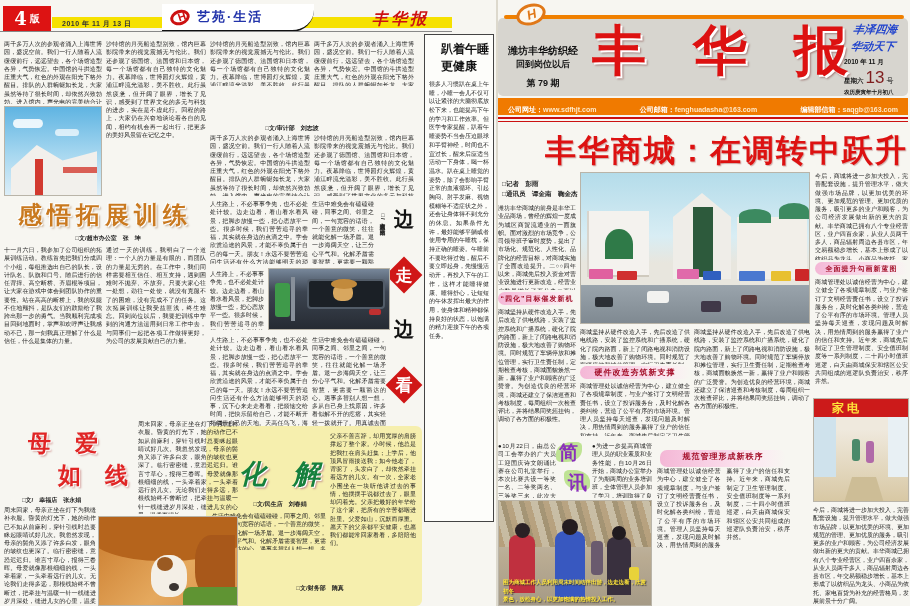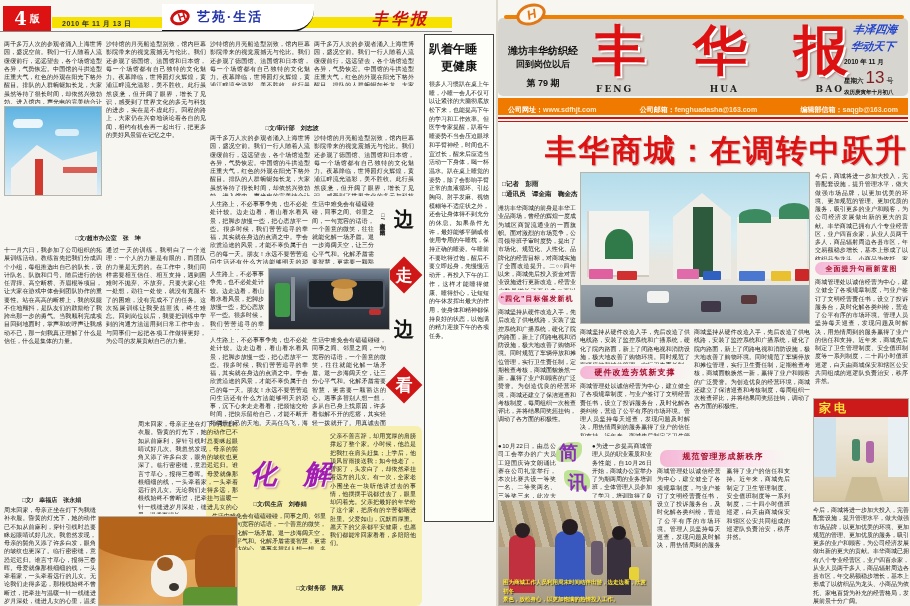--- a/index.html
+++ b/index.html
@@ -46,20 +46,21 @@
     <div style="position:absolute;left:30px;top:52px;width:8px;height:38px;background:#d23a30"></div>
     <div style="position:absolute;left:58px;top:60px;width:34px;height:6px;background:#d23a30;opacity:.8"></div>
   </div>
   <div class="t" style="left:106px;top:40px;width:100px;height:156px">沙特馆的月亮船造型别致，馆内巨幕影院带来的视觉震撼无与伦比。我们还参观了德国馆、法国馆和日本馆，每一个场馆都有自己独特的文化魅力。夜幕降临，世博园灯火辉煌，黄浦江畔流光溢彩，美不胜收。此行虽然疲惫，但开阔了眼界，增长了见识，感受到了世界文化的多元与科技的进步，实在是不虚此行。回程的路上，大家仍在兴奋地谈论着各自的见闻，相约有机会再一起出行，把更多的美好风景留在记忆之中。</div>
   <div class="t" style="left:210px;top:40px;width:100px;height:46px">沙特馆的月亮船造型别致，馆内巨幕影院带来的视觉震撼无与伦比。我们还参观了德国馆、法国馆和日本馆，每一个场馆都有自己独特的文化魅力。夜幕降临，世博园灯火辉煌，黄浦江畔流光溢彩，美不胜收。此行虽然疲惫，但开阔了眼界，增长了见识，感受到了世界文化的多元与科技的进步，实在是不虚此行。回程的路上，大家仍在兴奋地谈论着各自的见闻，相约有机会再一起出行，把更多的美好风景留在记忆之中。</div>
   <div class="t" style="left:314px;top:40px;width:100px;height:46px">两千多万人次的参观者涌入上海世博园，盛况空前。我们一行人随着人流缓缓前行，远远望去，各个场馆造型各异，气势恢宏。中国馆的斗拱造型庄重大气，红色的外观在阳光下格外醒目。排队的人群蜿蜒如长龙，大家虽然等待了很长时间，却依然兴致勃勃。进入馆内，声光电的完美结合让人仿佛置身于一幅流动的画卷之中，清明上河图的动态演绎更是令人叹为观止，灯光变幻之间，仿佛穿越了千年的时光，回到了繁华的汴梁城头。</div>
   <div class="byl" style="left:226px;top:124px;width:132px;text-align:center">□文/审计部　刘志波</div>
   <div class="t" style="left:210px;top:134px;width:100px;height:62px">两千多万人次的参观者涌入上海世博园，盛况空前。我们一行人随着人流缓缓前行，远远望去，各个场馆造型各异，气势恢宏。中国馆的斗拱造型庄重大气，红色的外观在阳光下格外醒目。排队的人群蜿蜒如长龙，大家虽然等待了很长时间，却依然兴致勃勃。进入馆内，声光电的完美结合让人仿佛置身于一幅流动的画卷之中，清明上河图的动态演绎更是令人叹为观止，灯光变幻之间，仿佛穿越了千年的时光，回到了繁华的汴梁城头。</div>
   <div class="t" style="left:314px;top:134px;width:100px;height:62px">沙特馆的月亮船造型别致，馆内巨幕影院带来的视觉震撼无与伦比。我们还参观了德国馆、法国馆和日本馆，每一个场馆都有自己独特的文化魅力。夜幕降临，世博园灯火辉煌，黄浦江畔流光溢彩，美不胜收。此行虽然疲惫，但开阔了眼界，增长了见识，感受到了世界文化的多元与科技的进步，实在是不虚此行。回程的路上，大家仍在兴奋地谈论着各自的见闻，相约有机会再一起出行，把更多的美好风景留在记忆之中。</div>
 
+  <div class="abs serif" style="left:16px;top:200px;width:178px;height:30px;font-size:24px;font-weight:bold;color:#c9791f;letter-spacing:5px;line-height:30px;text-align:center;text-shadow:1px 1px 0 #fff,-1px -1px 0 #fff,2px 2px 2px rgba(120,60,0,.4)">感悟拓展训练</div>
   <div class="byl" style="left:44px;top:234px;width:128px;text-align:center">□文/超市办公室　张　坤</div>
   <div class="t" style="left:4px;top:246px;width:98px;height:174px">十一月六日，我参加了公司组织的拓展训练活动。教练首先把我们分成四个小组，每组推选出自己的队长，设计队名、队旗和口号。随后进行的信任背摔、高空断桥、齐眉棍等项目，让大家在游戏中体会到团队协作的重要性。站在高高的断桥上，我的双腿不住地颤抖，是队友们的鼓励给了我跨出那一步的勇气。当我顺利完成项目回到地面时，掌声和欢呼声让我感动不已，那一刻我真正理解了什么是信任，什么是集体的力量。</div>
   <div class="t" style="left:106px;top:246px;width:100px;height:174px">通过一天的训练，我明白了一个道理：一个人的力量是有限的，而团队的力量是无穷的。在工作中，我们同样需要相互信任、相互支持，遇到困难时不抛弃、不放弃。只要大家心往一处想，劲往一处使，就没有克服不了的困难，没有完成不了的任务。这次拓展训练让我受益匪浅，终生难忘。回到岗位以后，我要把训练中学到的沟通方法运用到日常工作中去，与同事们一起把各项工作做得更好，为公司的发展贡献自己的力量。</div>
 
   <div class="t" style="left:210px;top:200px;width:98px;height:64px">人生路上，不必事事争先，也不必处处计较。边走边看，看山看水看风景，把脚步放慢一些，把心态放平一些。很多时候，我们苦苦追寻的幸福，其实就在身边的点滴之中。学会欣赏沿途的风景，才能不辜负属于自己的每一天。朋友！永远不要苦苦追问生活还有什么方法能够明天的琐事，沉下心来走走看看，把烦恼交给时间，把快乐留给自己，才能不断开拓属于自己的天地。天高任鸟飞，海阔凭鱼跃，让我们且走且看。</div>
   <div class="t" style="left:312px;top:200px;width:62px;height:64px">生活中难免会有磕磕碰碰，同事之间、邻里之间，一句宽容的话语，一个善意的微笑，往往就能化解一场矛盾。退一步海阔天空，让三分心平气和。化解矛盾需要智慧，更需要一颗豁达的心。遇事多替别人想一想，多从自己身上找原因，许多看似解不开的疙瘩，其实轻轻一拨就开了。用真诚去面对，用微笑去沟通，冰雪也会消融，坚冰也会化开，生活自然就多了一份和谐与温暖，日子也就过得舒心顺意了。</div>
   <div class="byl" style="left:377px;top:212px;width:10px;height:130px;writing-mode:vertical-rl;font-size:5.5px;white-space:normal">□文/直销店　王丽洁</div>
   <div class="abs" style="left:389px;top:204px;width:30px;height:196px;display:flex;flex-direction:column;align-items:center;justify-content:space-between;padding:2px 0">
     <span class="serif" style="font-size:20px;font-weight:bold;color:#111">边</span>
     <span style="width:26px;height:26px;background:#d01717;transform:rotate(45deg);display:flex;align-items:center;justify-content:center">
@@ -76,40 +77,42 @@
     <div style="position:absolute;left:22px;top:8px;width:4px;height:44px;background:#88909a"></div>
     <div style="position:absolute;left:38px;top:10px;width:78px;height:30px;background:#1b2026;border:2px solid #525c68;border-radius:4px"></div>
     <div style="position:absolute;left:64px;top:14px;width:20px;height:18px;background:#d8a75f;border-radius:50% 50% 40% 40%"></div>
     <div style="position:absolute;left:62px;top:10px;width:26px;height:10px;background:#c28a3c;border-radius:50%"></div>
     <div style="position:absolute;left:100px;top:40px;width:12px;height:6px;background:#c03030;border-radius:2px"></div>
   </div>
   <div class="t" style="left:210px;top:336px;width:98px;height:90px">人生路上，不必事事争先，也不必处处计较。边走边看，看山看水看风景，把脚步放慢一些，把心态放平一些。很多时候，我们苦苦追寻的幸福，其实就在身边的点滴之中。学会欣赏沿途的风景，才能不辜负属于自己的每一天。朋友！永远不要苦苦追问生活还有什么方法能够明天的琐事，沉下心来走走看看，把烦恼交给时间，把快乐留给自己，才能不断开拓属于自己的天地。天高任鸟飞，海阔凭鱼跃，让我们且走且看。</div>
   <div class="t" style="left:312px;top:336px;width:74px;height:90px">生活中难免会有磕磕碰碰，同事之间、邻里之间，一句宽容的话语，一个善意的微笑，往往就能化解一场矛盾。退一步海阔天空，让三分心平气和。化解矛盾需要智慧，更需要一颗豁达的心。遇事多替别人想一想，多从自己身上找原因，许多看似解不开的疙瘩，其实轻轻一拨就开了。用真诚去面对，用微笑去沟通，冰雪也会消融，坚冰也会化开，生活自然就多了一份和谐与温暖，日子也就过得舒心顺意了。</div>
 
   <div class="abs" style="left:206px;top:426px;width:216px;height:180px;background:#f6efae;border-radius:6px"></div>
-  <div class="abs serif" style="left:240px;top:452px;width:100px;height:44px;font-size:27px;font-weight:bold;color:#a21caf;font-style:italic;line-height:44px;text-align:center;text-shadow:1px 1px 0 #fff,2px 2px 2px rgba(120,0,90,.4)">化　解</div>
+  <div class="abs serif" style="left:220px;top:452px;width:100px;height:44px;font-size:27px;font-weight:bold;color:#15803d;font-style:italic;line-height:44px;text-align:right;text-shadow:1px 1px 0 #fff,2px 2px 2px rgba(120,0,90,.4)">化　解</div>
   <div class="byl" style="left:224px;top:500px;width:112px;text-align:center">□文/民生店　刘春娟</div>
   <div class="t" style="left:330px;top:432px;width:86px;height:116px">父亲不善言辞，却用宽厚的肩膀撑起了整个家。小时候，他总是把我扛在肩头赶集；上学后，他顶风冒雨接送我；如今他老了，背驼了，头发白了，却依然牵挂着远方的儿女。有一次，全家老小围坐在一块听他讲过去的事情，他摆摆手说都过去了，眼里却闪着光。父亲把最好的年华给了这个家，把所有的辛苦都咽进肚里。父爱如山，沉默而厚重。愿天下的父亲都平安健康，也愿我们都能常回家看看，多陪陪他们。</div>
   <div class="t" style="left:212px;top:512px;width:114px;height:38px">生活中难免会有磕磕碰碰，同事之间、邻里之间，一句宽容的话语，一个善意的微笑，往往就能化解一场矛盾。退一步海阔天空，让三分心平气和。化解矛盾需要智慧，更需要一颗豁达的心。遇事多替别人想一想，多从自己身上找原因，许多看似解不开的疙瘩，其实轻轻一拨就开了。用真诚去面对，用微笑去沟通，冰雪也会消融，坚冰也会化开，生活自然就多了一份和谐与温暖，日子也就过得舒心顺意了。</div>
   <div class="byl" style="left:262px;top:584px;width:116px;text-align:center">□文/财务部　隋真</div>
 
+  <div class="abs serif" style="left:28px;top:428px;font-size:23px;font-weight:bold;color:#e02525;letter-spacing:8px;text-shadow:1px 1px 0 #fff,2px 2px 2px rgba(150,0,0,.35)">母 爱</div>
+  <div class="abs serif" style="left:58px;top:460px;font-size:23px;font-weight:bold;color:#e02525;letter-spacing:8px;text-shadow:1px 1px 0 #fff,2px 2px 2px rgba(150,0,0,.35)">如 线</div>
   <div class="byl" style="left:22px;top:496px;width:120px">□文/　幸福店　张永娟</div>
   <div class="t" style="left:138px;top:420px;width:100px;height:94px">周末回家，母亲正坐在灯下为我缝补衣服。昏黄的灯光下，她的动作已不如从前麻利，穿针引线时总要眯起眼睛试好几次。我忽然发现，母亲的鬓角又添了许多白发，眼角的皱纹也更深了。临行密密缝，意恐迟迟归。谁言寸草心，报得三春晖。母爱就像那根细细的线，一头牵着家，一头牵着远行的儿女。无论我们走得多远，那根线始终不曾断过，把牵挂与温暖一针一线缝进岁月深处，缝进儿女的心里，温柔而绵长。</div>
   <div class="t" style="left:4px;top:506px;width:92px;height:100px">周末回家，母亲正坐在灯下为我缝补衣服。昏黄的灯光下，她的动作已不如从前麻利，穿针引线时总要眯起眼睛试好几次。我忽然发现，母亲的鬓角又添了许多白发，眼角的皱纹也更深了。临行密密缝，意恐迟迟归。谁言寸草心，报得三春晖。母爱就像那根细细的线，一头牵着家，一头牵着远行的儿女。无论我们走得多远，那根线始终不曾断过，把牵挂与温暖一针一线缝进岁月深处，缝进儿女的心里，温柔而绵长。</div>
   <div class="photo" style="left:98px;top:516px;width:140px;height:90px;background:linear-gradient(135deg,#c97a2c 0%,#e5a95e 60%,#d89048 100%)">
     <div style="position:absolute;left:-10px;top:-14px;width:160px;height:58px;background:#b5641c;border-radius:0 0 50% 45%"></div>
     <div style="position:absolute;left:96px;top:18px;width:40px;height:62px;background:#a8581a;border-radius:40% 0 0 40%"></div>
     <div style="position:absolute;left:52px;top:38px;width:36px;height:42px;background:#f4efe6;border-radius:45% 45% 40% 40%"></div>
     <div style="position:absolute;left:58px;top:40px;width:16px;height:14px;background:#9a5a22;border-radius:50%"></div>
     <div style="position:absolute;left:70px;top:66px;width:10px;height:8px;background:#3a3430;border-radius:50%"></div>
     <div style="position:absolute;left:84px;top:70px;width:56px;height:20px;background:#5f9433;border-radius:8px 0 0 0"></div>
   </div>
 
   <div class="abs" style="left:424px;top:34px;width:70px;height:488px;border:1px solid #444;background:#fdfdfa;padding:6px 4px 4px">
-    <div class="serif" style="font-size:12px;font-weight:bold;text-align:left;color:#111">趴着午睡</div>
+    <div class="serif" style="font-size:12px;font-weight:bold;text-align:right;color:#111">趴着午睡</div>
     <div class="serif" style="font-size:12px;font-weight:bold;text-align:center;color:#111;margin-bottom:5px">更健康</div>
     <div style="font-size:6px;line-height:1.45;color:#1d1d1d;text-align:justify;word-break:break-all;height:440px;overflow:hidden">很多人习惯趴在桌上午睡，小睡一会儿不仅可以让紧张的大脑彻底放松下来，也能提高下午的学习和工作效率。但医学专家提醒，趴着午睡姿势不当会压迫眼球和手臂神经，时间也不宜过长，醒来后应适当活动一下身体，喝一杯温水。趴在桌上睡觉的姿势，除了会影响手臂正常的血液循环、引起胸闷、肘手发麻、视物模糊等不适症状之外，还会让身体得不到充分的休息。如果条件允许，最好能够平躺或者使用专用的午睡枕，保持正确的睡姿。午睡前不要吃得过饱，醒后不要立即起身，先慢慢活动开，再投入下午的工作，这样才能睡得健康、睡得舒心，让短短的午休发挥出最大的作用，使身体和精神都保持良好的状态，以饱满的精力迎接下午的各项任务。</div>
   </div>
 
 
   <div class="vline" style="left:496px;top:0;height:606px;background:#ddd9cd;width:2px"></div>
 
   <div class="abs" style="left:498px;top:18px;width:410px;height:78px;background:#d7d5cf;border-radius:5px"></div>
   <div class="abs" style="left:504px;top:15px;width:400px;height:4px;background:#f08000;border-radius:2px"></div>
   <div class="abs" style="left:516px;top:4px;width:30px;height:21px;border:3px solid #e07818;border-radius:50%;transform:rotate(-18deg);background:#fdf8ef">
@@ -117,25 +120,20 @@
   </div>
   <div class="abs" style="left:500px;top:44px;width:86px;text-align:center">
     <div style="font-size:10px;font-weight:bold;color:#111;line-height:1.4">潍坊丰华纺织经</div>
     <div style="font-size:9px;font-weight:bold;color:#111;line-height:1.4">回到岗位以后</div>
     <div style="font-size:9px;font-weight:bold;color:#111;margin-top:6px">第 79 期</div>
   </div>
   <div class="abs serif" style="left:592px;top:18px;width:256px;height:66px;display:flex;justify-content:space-between;align-items:center">
     <span style="font-size:54px;font-weight:bold;color:#dd1111;text-shadow:2px 2px 0 #fff,3px 3px 2px rgba(90,0,0,.4)">丰</span>
     <span style="font-size:54px;font-weight:bold;color:#dd1111;text-shadow:2px 2px 0 #fff,3px 3px 2px rgba(90,0,0,.4)">华</span>
     <span style="font-size:54px;font-weight:bold;color:#dd1111;text-shadow:2px 2px 0 #fff,3px 3px 2px rgba(90,0,0,.4)">报</span>
-  </div>
-  <div class="abs serif" style="left:596px;top:84px;width:248px;display:flex;justify-content:space-between">
-    <span style="font-size:9px;font-weight:bold;letter-spacing:2px;color:#222">FENG</span>
-    <span style="font-size:9px;font-weight:bold;letter-spacing:2px;color:#222">HUA</span>
-    <span style="font-size:9px;font-weight:bold;letter-spacing:2px;color:#222">BAO</span>
   </div>
   <div class="abs serif" style="left:852px;top:22px;transform:skew(-8deg);color:#2244cc;font-weight:bold;font-style:italic;font-size:11px;line-height:1.5">
     <div>丰泽四海</div>
     <div>华动天下</div>
   </div>
   <div class="abs" style="left:844px;top:58px;width:62px">
     <div style="font-size:6.5px;font-weight:bold;color:#111">2010 年 11 月</div>
     <div style="display:flex;align-items:baseline;gap:2px;margin-top:1px">
       <span style="font-size:6.5px;font-weight:bold;color:#111">星期六</span>
       <span style="font-size:17px;color:#7f1d1d">13</span>
@@ -180,21 +178,21 @@
     <div style="position:absolute;left:66px;top:118px;width:22px;height:12px;background:#f2f2f0;border-radius:3px"></div>
     <div style="position:absolute;left:14px;top:124px;width:18px;height:10px;background:#2c3036;border-radius:2px"></div>
     <div style="position:absolute;left:120px;top:128px;width:20px;height:11px;background:#403848;border-radius:2px"></div>
     <div style="position:absolute;left:160px;top:122px;width:16px;height:9px;background:#58383a;border-radius:2px"></div>
   </div>
 
   <div class="t" style="left:815px;top:172px;width:93px;height:88px">今后，商城将进一步加大投入，完善配套设施，提升管理水平，做大做强市场品牌，以更加优美的环境、更加规范的管理、更加优质的服务，吸引更多的业户和顾客，为公司经济发展做出新的更大的贡献。丰华商城已拥有八个专业经营区，业户四百余家，从业人员两千多人，商品辐射周边各县市区，年交易额稳步增长，基本上形成了以纺织品为龙头、小商品为依托、家电百货为补充的经营格局，发展前景十分广阔。</div>
   <div class="subhead" style="left:815px;top:262px;width:93px;height:13px;font-size:7px">全面提升勾画新蓝图</div>
   <div class="t" style="left:815px;top:278px;width:93px;height:116px">商城管理处以诚信经营为中心，建立健全了各项规章制度，与业户签订了文明经营责任书，设立了投诉服务台，及时化解各类纠纷，营造了公平有序的市场环境。管理人员坚持每天巡查，发现问题及时解决，用热情周到的服务赢得了业户的信任和支持。近年来，商城先后制定了卫生管理制度、安全值班制度等一系列制度，二十四小时值班巡逻，白天由商城保安和辖区公安共同组成的巡逻队负责治安，秩序井然。</div>
   <div class="photo" style="left:813px;top:398px;width:96px;height:104px;background:linear-gradient(#efe9dd 30%,#d8c8a4 100%)">
-    <div style="position:absolute;left:0;top:0;width:96px;height:18px;background:#cc1a1a;display:flex;align-items:center;padding-left:5px">
+    <div style="position:absolute;left:0;top:0;width:96px;height:18px;background:#cc1a1a;display:flex;align-items:center;padding-left:18px">
       <span class="serif" style="color:#ffe23a;font-size:12px;font-weight:bold;letter-spacing:3px">家电</span>
     </div>
     <div style="position:absolute;left:0;top:18px;width:22px;height:60px;background:#cfe2ec"></div>
     <div style="position:absolute;left:74px;top:18px;width:22px;height:60px;background:#e8f0f4"></div>
     <div style="position:absolute;left:30px;top:78px;width:40px;height:26px;background:#cdbd96;clip-path:polygon(20% 0,80% 0,100% 100%,0 100%)"></div>
     <div style="position:absolute;left:38px;top:40px;width:8px;height:22px;background:#4a8a6a;border-radius:3px"></div>
     <div style="position:absolute;left:52px;top:42px;width:8px;height:22px;background:#b06aa8;border-radius:3px"></div>
   </div>
   <div class="t" style="left:813px;top:506px;width:96px;height:100px">今后，商城将进一步加大投入，完善配套设施，提升管理水平，做大做强市场品牌，以更加优美的环境、更加规范的管理、更加优质的服务，吸引更多的业户和顾客，为公司经济发展做出新的更大的贡献。丰华商城已拥有八个专业经营区，业户四百余家，从业人员两千多人，商品辐射周边各县市区，年交易额稳步增长，基本上形成了以纺织品为龙头、小商品为依托、家电百货为补充的经营格局，发展前景十分广阔。</div>
 

